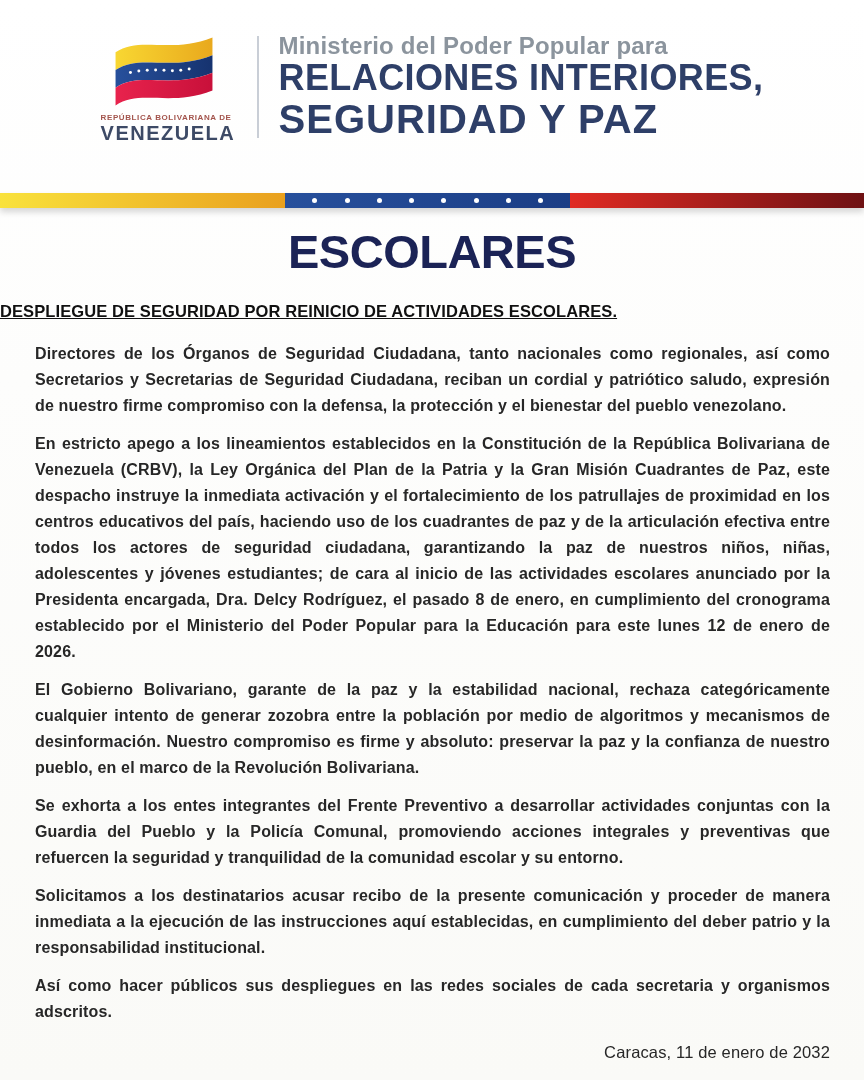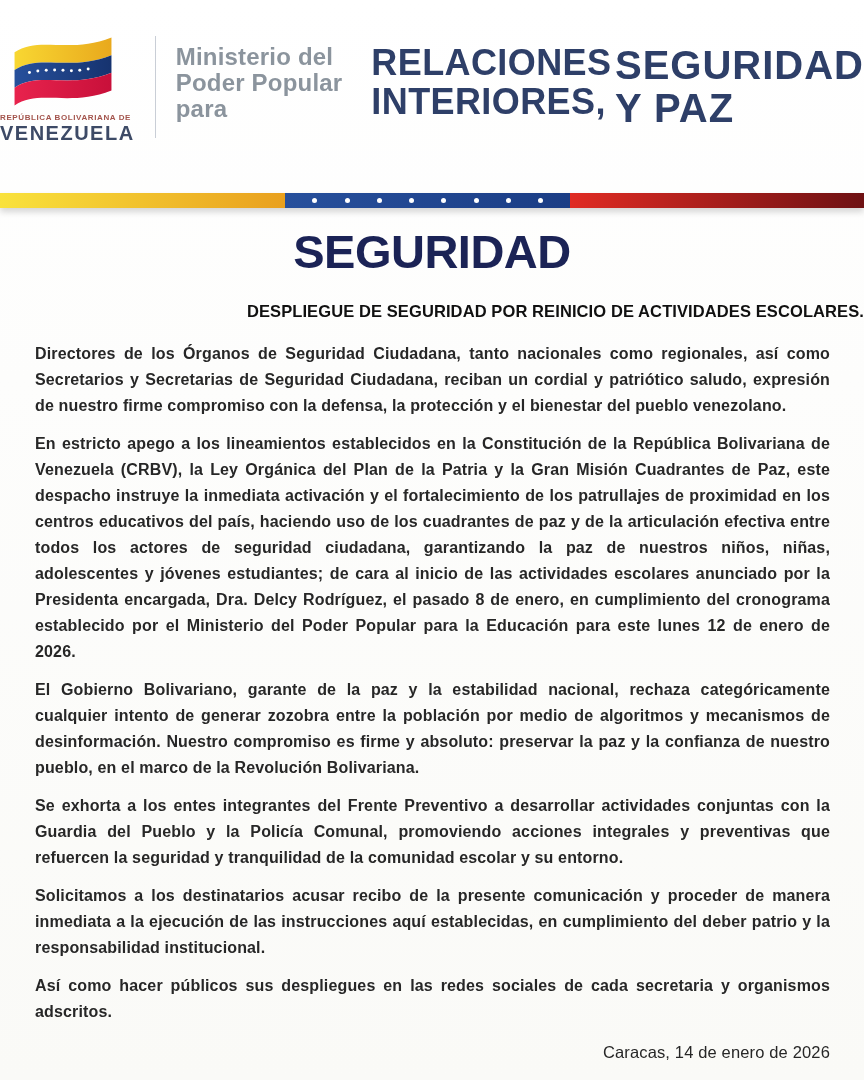--- a/index.html
+++ b/index.html
@@ -24,21 +24,21 @@
   .flag-svg { width:126px; height:82px; display:block; }
   .logo-caption-small {
     font-size:8px; font-weight:bold; color:#a3544c;
     letter-spacing:0.6px; margin-top:1px; white-space:nowrap;
   }
   .logo-caption-large {
     font-size:20px; font-weight:bold; color:#3d4a66;
     letter-spacing:1.5px; line-height:1.1;
   }
   .header-divider { width:2px; height:102px; background:#c9ced6; }
-  .ministry-text { display:flex; line-height:1.08; }
+  .ministry-text { display:flex; flex-direction:column; line-height:1.08; }
   .ministry-line1 { color:#8b949d; font-size:24px; font-weight:bold; letter-spacing:0.2px; }
   .ministry-line2 { color:#2e3f68; font-size:36px; font-weight:800; letter-spacing:0.4px; }
   .ministry-line3 { color:#2e3f68; font-size:40px; font-weight:800; letter-spacing:1px; }
 
   
   .tricolor-bar {
     position:absolute; top:193px; left:0;
     width:864px; height:15px; display:flex;
     box-shadow:0 4px 6px rgba(0,0,0,0.16);
   }
@@ -52,22 +52,22 @@
   .bar-red { width:34%; background:linear-gradient(90deg,#e02b23 0%, #6e1113 100%); }
 
   
   .doc-title {
     position:absolute; top:224px; left:0; width:100%;
     text-align:center; color:#1b2356;
     font-size:47px; font-weight:800; letter-spacing:-0.5px;
   }
   .doc-subtitle {
     position:absolute; top:302px; left:0; width:100%;
-    text-align:right; color:#101010;
-    font-size:16.5px; font-weight:800; letter-spacing:0.1px;
+    text-align:left; color:#101010;
+    font-size:16.5px; font-weight:800; letter-spacing:0.1px;text-decoration:underline;
   }
   .doc-body {
     position:absolute; top:341px; left:35px; width:795px;
     color:#272727; font-size:16px; line-height:26px;
     text-align:justify; letter-spacing:0.15px;
   }
   .doc-body p { margin:0 0 12px 0;font-weight:bold; }
   .dateline {
     margin-top:14px;
     text-align:right; color:#272727;
@@ -131,27 +131,27 @@
       <span class="bar-star"></span>
       <span class="bar-star"></span>
       <span class="bar-star"></span>
       <span class="bar-star"></span>
       <span class="bar-star"></span>
       <span class="bar-star"></span>
     </div>
     <div class="bar-red"></div>
   </div>
 
-  <div class="doc-title">SEGURIDAD</div>
+  <div class="doc-title">ESCOLARES</div>
 
   <div class="doc-subtitle">DESPLIEGUE DE SEGURIDAD POR REINICIO DE ACTIVIDADES ESCOLARES.</div>
 
   <div class="doc-body">
     <p>Directores de los Órganos de Seguridad Ciudadana, tanto nacionales como regionales, así como Secretarios y Secretarias de Seguridad Ciudadana, reciban un cordial y patriótico saludo, expresión de nuestro firme compromiso con la defensa, la protección y el bienestar del pueblo venezolano.</p>
     <p>En estricto apego a los lineamientos establecidos en la Constitución de la República Bolivariana de Venezuela (CRBV), la Ley Orgánica del Plan de la Patria y la Gran Misión Cuadrantes de Paz, este despacho instruye la inmediata activación y el fortalecimiento de los patrullajes de proximidad en los centros educativos del país, haciendo uso de los cuadrantes de paz y de la articulación efectiva entre todos los actores de seguridad ciudadana, garantizando la paz de nuestros niños, niñas, adolescentes y jóvenes estudiantes; de cara al inicio de las actividades escolares anunciado por la Presidenta encargada, Dra. Delcy Rodríguez, el pasado 8 de enero, en cumplimiento del cronograma establecido por el Ministerio del Poder Popular para la Educación para este lunes 12 de enero de 2026.</p>
     <p>El Gobierno Bolivariano, garante de la paz y la estabilidad nacional, rechaza categóricamente cualquier intento de generar zozobra entre la población por medio de algoritmos y mecanismos de desinformación. Nuestro compromiso es firme y absoluto: preservar la paz y la confianza de nuestro pueblo, en el marco de la Revolución Bolivariana.</p>
     <p>Se exhorta a los entes integrantes del Frente Preventivo a desarrollar actividades conjuntas con la Guardia del Pueblo y la Policía Comunal, promoviendo acciones integrales y preventivas que refuercen la seguridad y tranquilidad de la comunidad escolar y su entorno.</p>
     <p>Solicitamos a los destinatarios acusar recibo de la presente comunicación y proceder de manera inmediata a la ejecución de las instrucciones aquí establecidas, en cumplimiento del deber patrio y la responsabilidad institucional.</p>
     <p>Así como hacer públicos sus despliegues en las redes sociales de cada secretaria y organismos adscritos.</p>
-    <div class="dateline">Caracas, 14 de enero de 2026</div>
+    <div class="dateline">Caracas, 11 de enero de 2032</div>
   </div>
 
 </div>
 
 </body></html>

